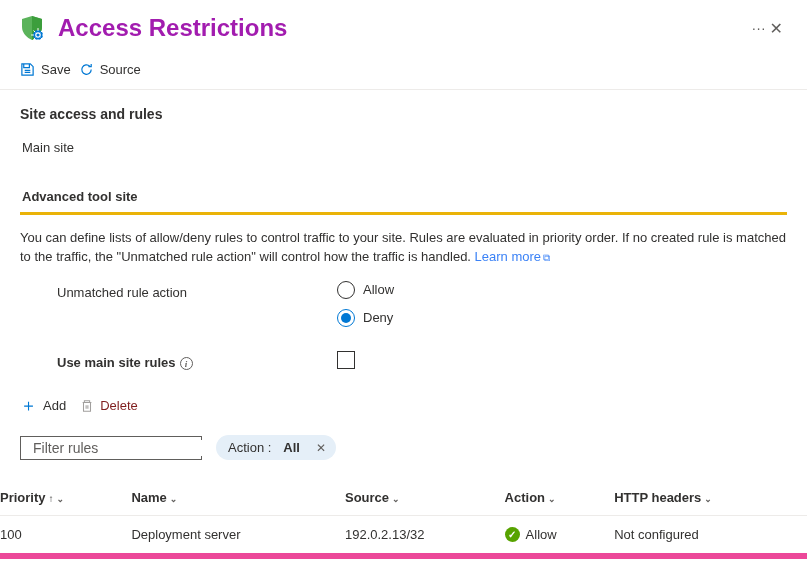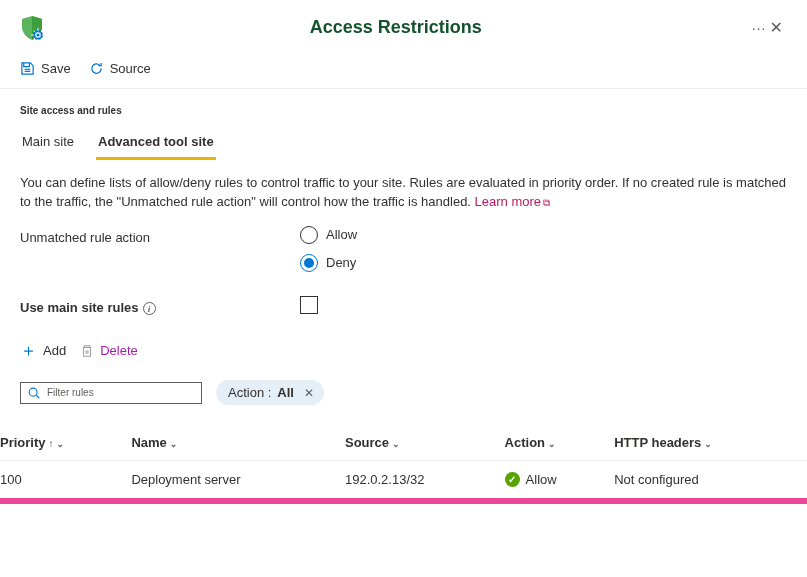--- a/index.html
+++ b/index.html
@@ -17,93 +17,94 @@
       align-items: center;
       padding: 14px 20px 10px 20px;
     }
     .shield-icon {
       width: 24px;
       height: 26px;
       margin-right: 14px;
       flex-shrink: 0;
     }
     .page-title {
-      font-size: 18px;
+      font-size: 24px;
       font-weight: 600;
-      color: #14532d;
+      color: #a21caf;
       flex: 1;
-      text-align: center;
     }
     .ellipsis {
       color: #605e5c;
       font-size: 14px;
       margin-left: 18px;
       cursor: pointer;
     }
     .close-icon {
       font-size: 16px;
       color: #605e5c;
       margin-left: auto;
       cursor: pointer;
       padding: 4px;
     }
     .toolbar {
       display: flex;
       align-items: center;
       padding: 10px 20px 12px 20px;
       border-bottom: 1px solid #edebe9;
-      gap: 18px;
+      gap: 8px;
     }
     .toolbar-btn {
       display: flex;
       align-items: center;
       gap: 6px;
       color: #323130;
       cursor: pointer;
     }
     .toolbar-btn svg { width: 15px; height: 15px; }
     .section-title {
-      font-size: 10px;
+      font-size: 14px;
       font-weight: 600;
       padding: 16px 20px 8px 20px;
     }
     .tabs {
       display: flex;
       gap: 20px;
       padding: 4px 20px 0 20px;
+      flex-direction: column;
     }
     .tab {
       padding: 6px 2px 8px 2px;
       cursor: pointer;
       color: #323130;
     }
     .tab.active {
       font-weight: 600;
       border-bottom: 3px solid #eab308;
     }
     .description {
       padding: 14px 20px 4px 20px;
       line-height: 1.45;
       color: #323130;
     }
     .learn-more {
-      color: #be185d;
+      color: #3b82f6;
       text-decoration: none;
       cursor: pointer;
     }
     .ext-icon { font-size: 10px; margin-left: 2px; }
     .form-row {
       display: flex;
       padding: 10px 20px 0 20px;
       align-items: flex-start;
     }
     .form-label {
       width: 280px;
       padding-top: 4px;
       color: #323130;
+      margin-left: 37px;
     }
     .form-value {
       display: flex;
       flex-direction: column;
       gap: 10px;
     }
     .radio-row {
       display: flex;
       align-items: center;
       gap: 8px;
@@ -144,52 +145,52 @@
       padding: 24px 20px 8px 20px;
       align-items: center;
     }
     .action-btn {
       display: flex;
       align-items: center;
       gap: 6px;
       cursor: pointer;
       color: #323130;
     }
-    .action-btn.disabled { color: #a21caf; cursor: default; }
+    .action-btn.disabled { color: #7f1d1d; cursor: default; }
     .plus { color: #0078d4; font-size: 17px; font-weight: 300; }
     .filter-row {
       display: flex;
       align-items: center;
       gap: 14px;
       padding: 10px 20px 8px 20px;
     }
     .filter-input-wrap {
       display: flex;
       align-items: center;
       border: 1px solid #605e5c;
       width: 182px;
       padding: 3px 6px;
       gap: 6px;
     }
     .filter-input {
       border: none;
       outline: none;
-      font-size: 10px;
+      font-size: 14px;
       flex: 1;
       font-family: inherit;
       color: #323130;
     }
     .filter-input::placeholder { color: #605e5c; }
     .pill {
       background: #e5eff8;
       border-radius: 14px;
       padding: 5px 10px 5px 12px;
       display: flex;
       align-items: center;
-      gap: 6px;
+      gap: 12px;
       font-size: 13px;
       color: #323130;
     }
     .pill b { font-weight: 600; }
     .pill-x {
       color: #605e5c;
       cursor: pointer;
       font-size: 12px;
       margin-left: 4px;
     }

